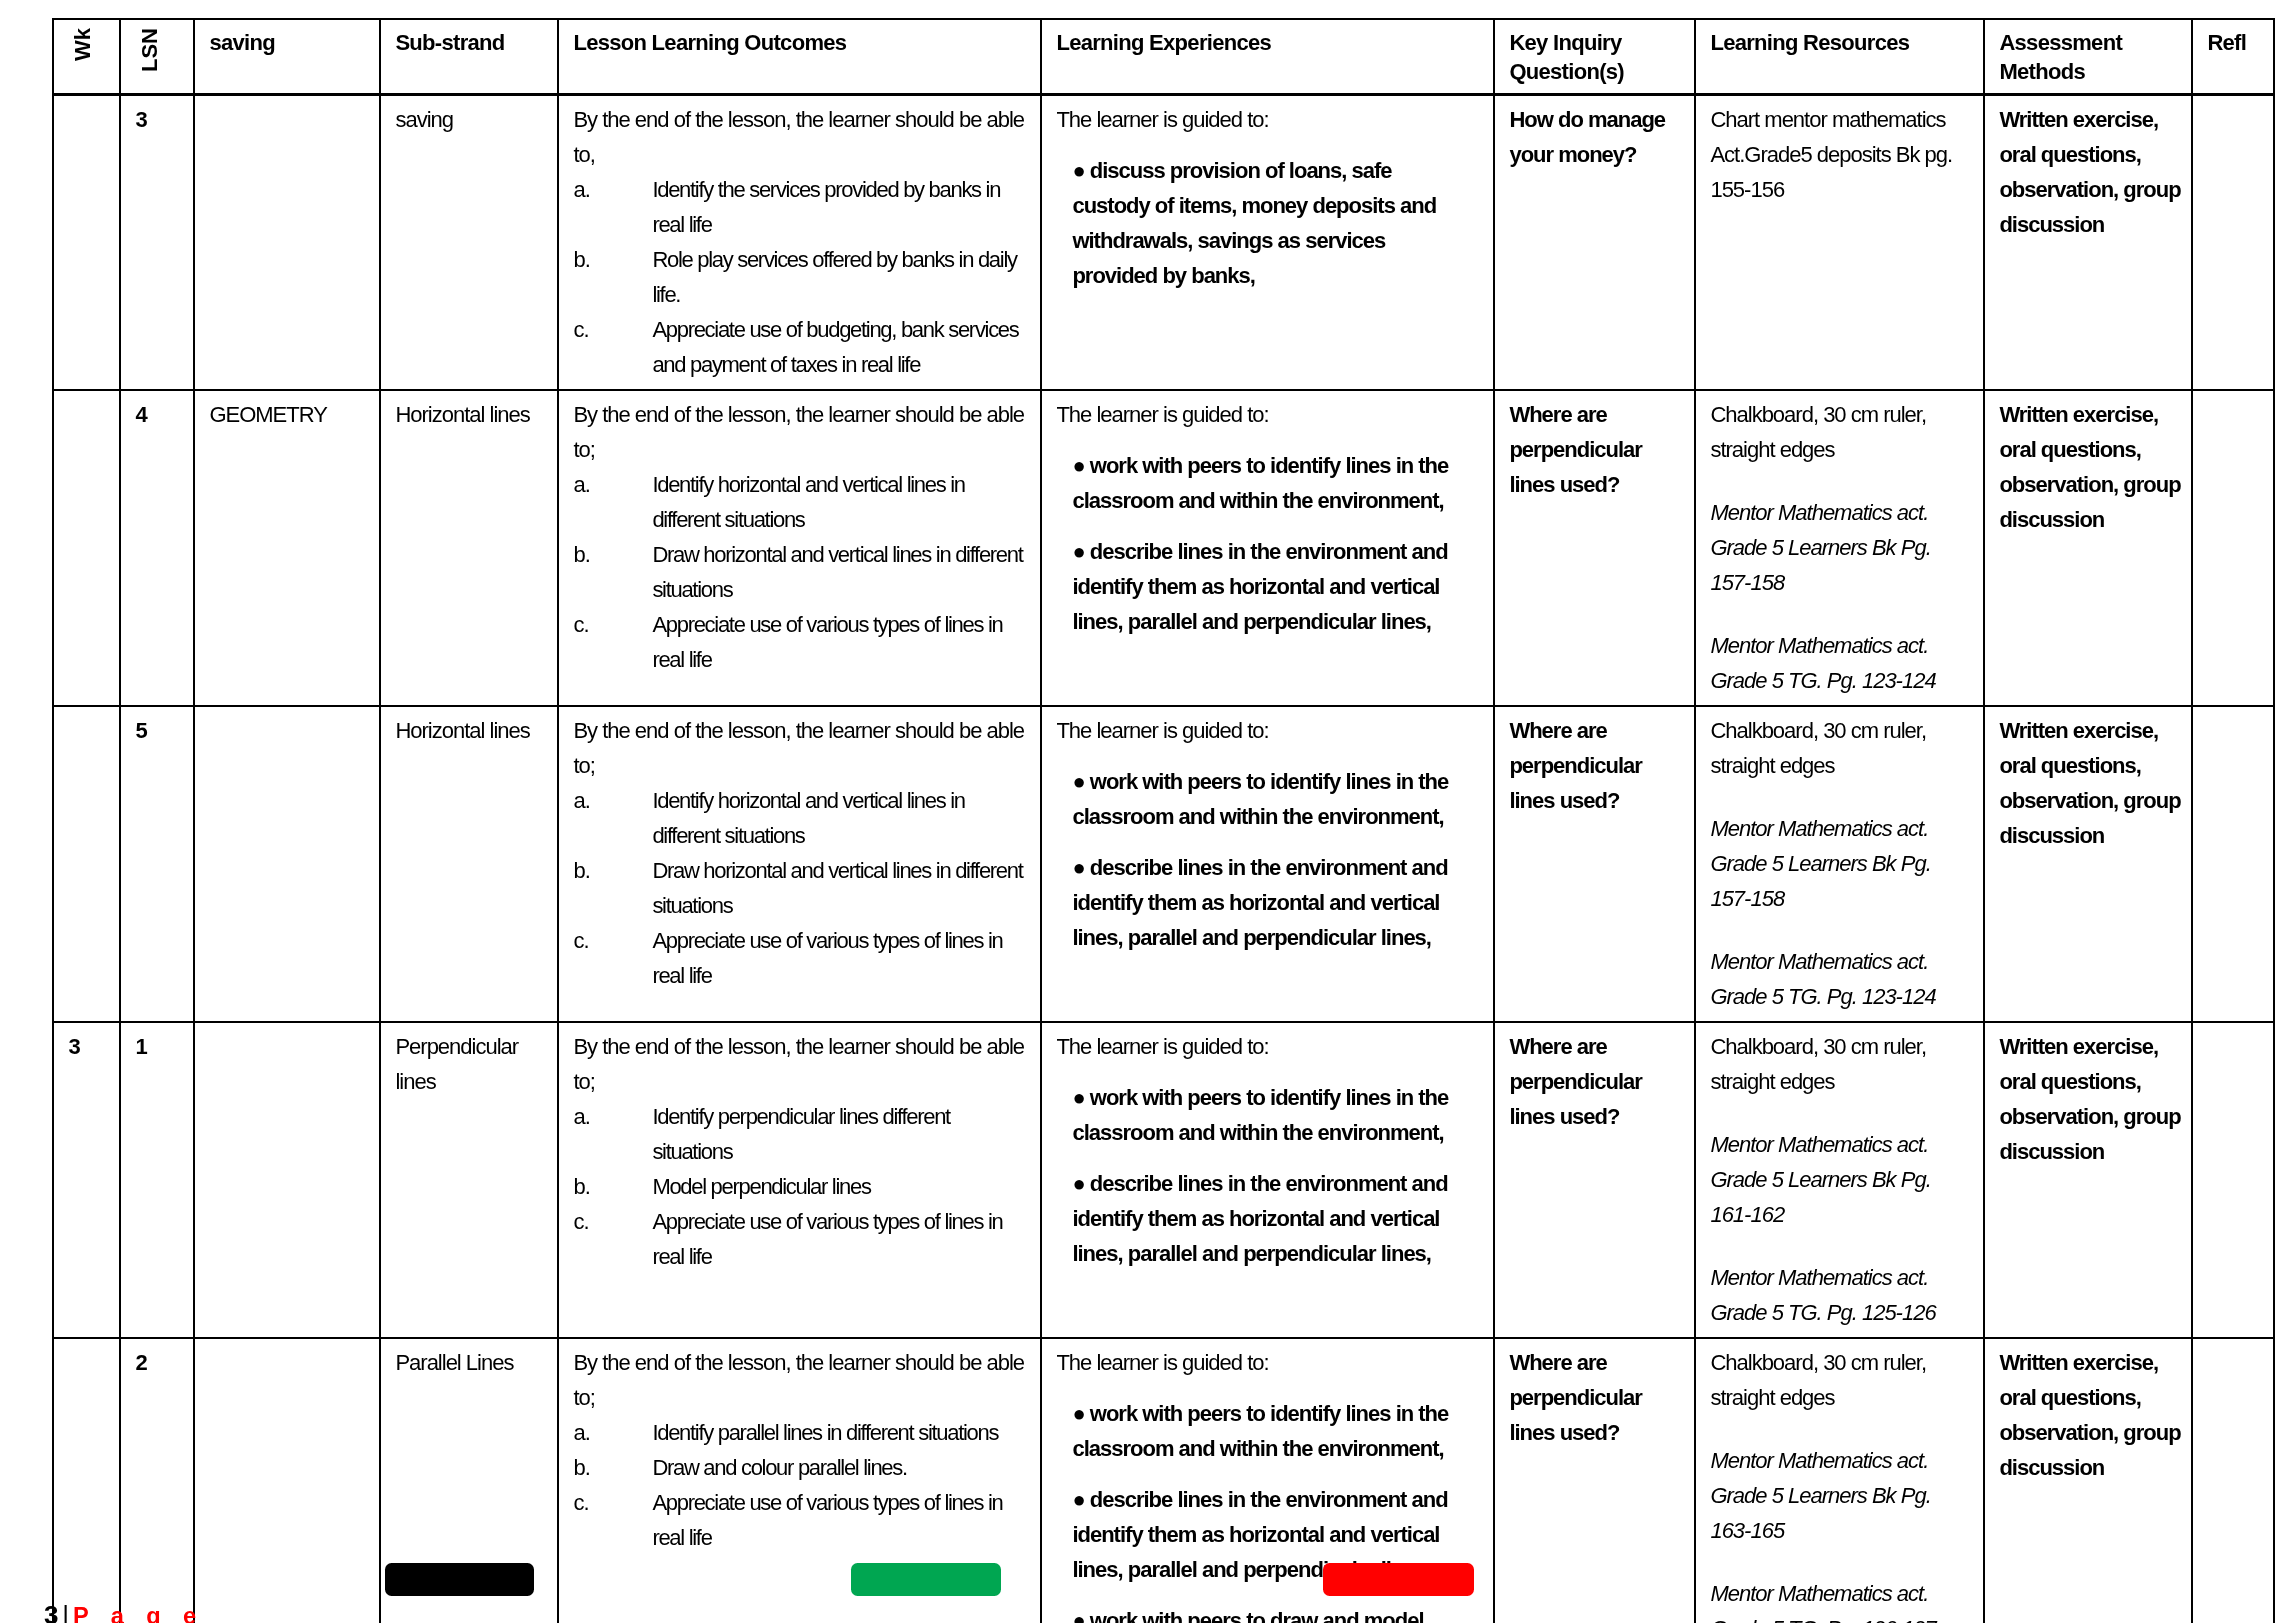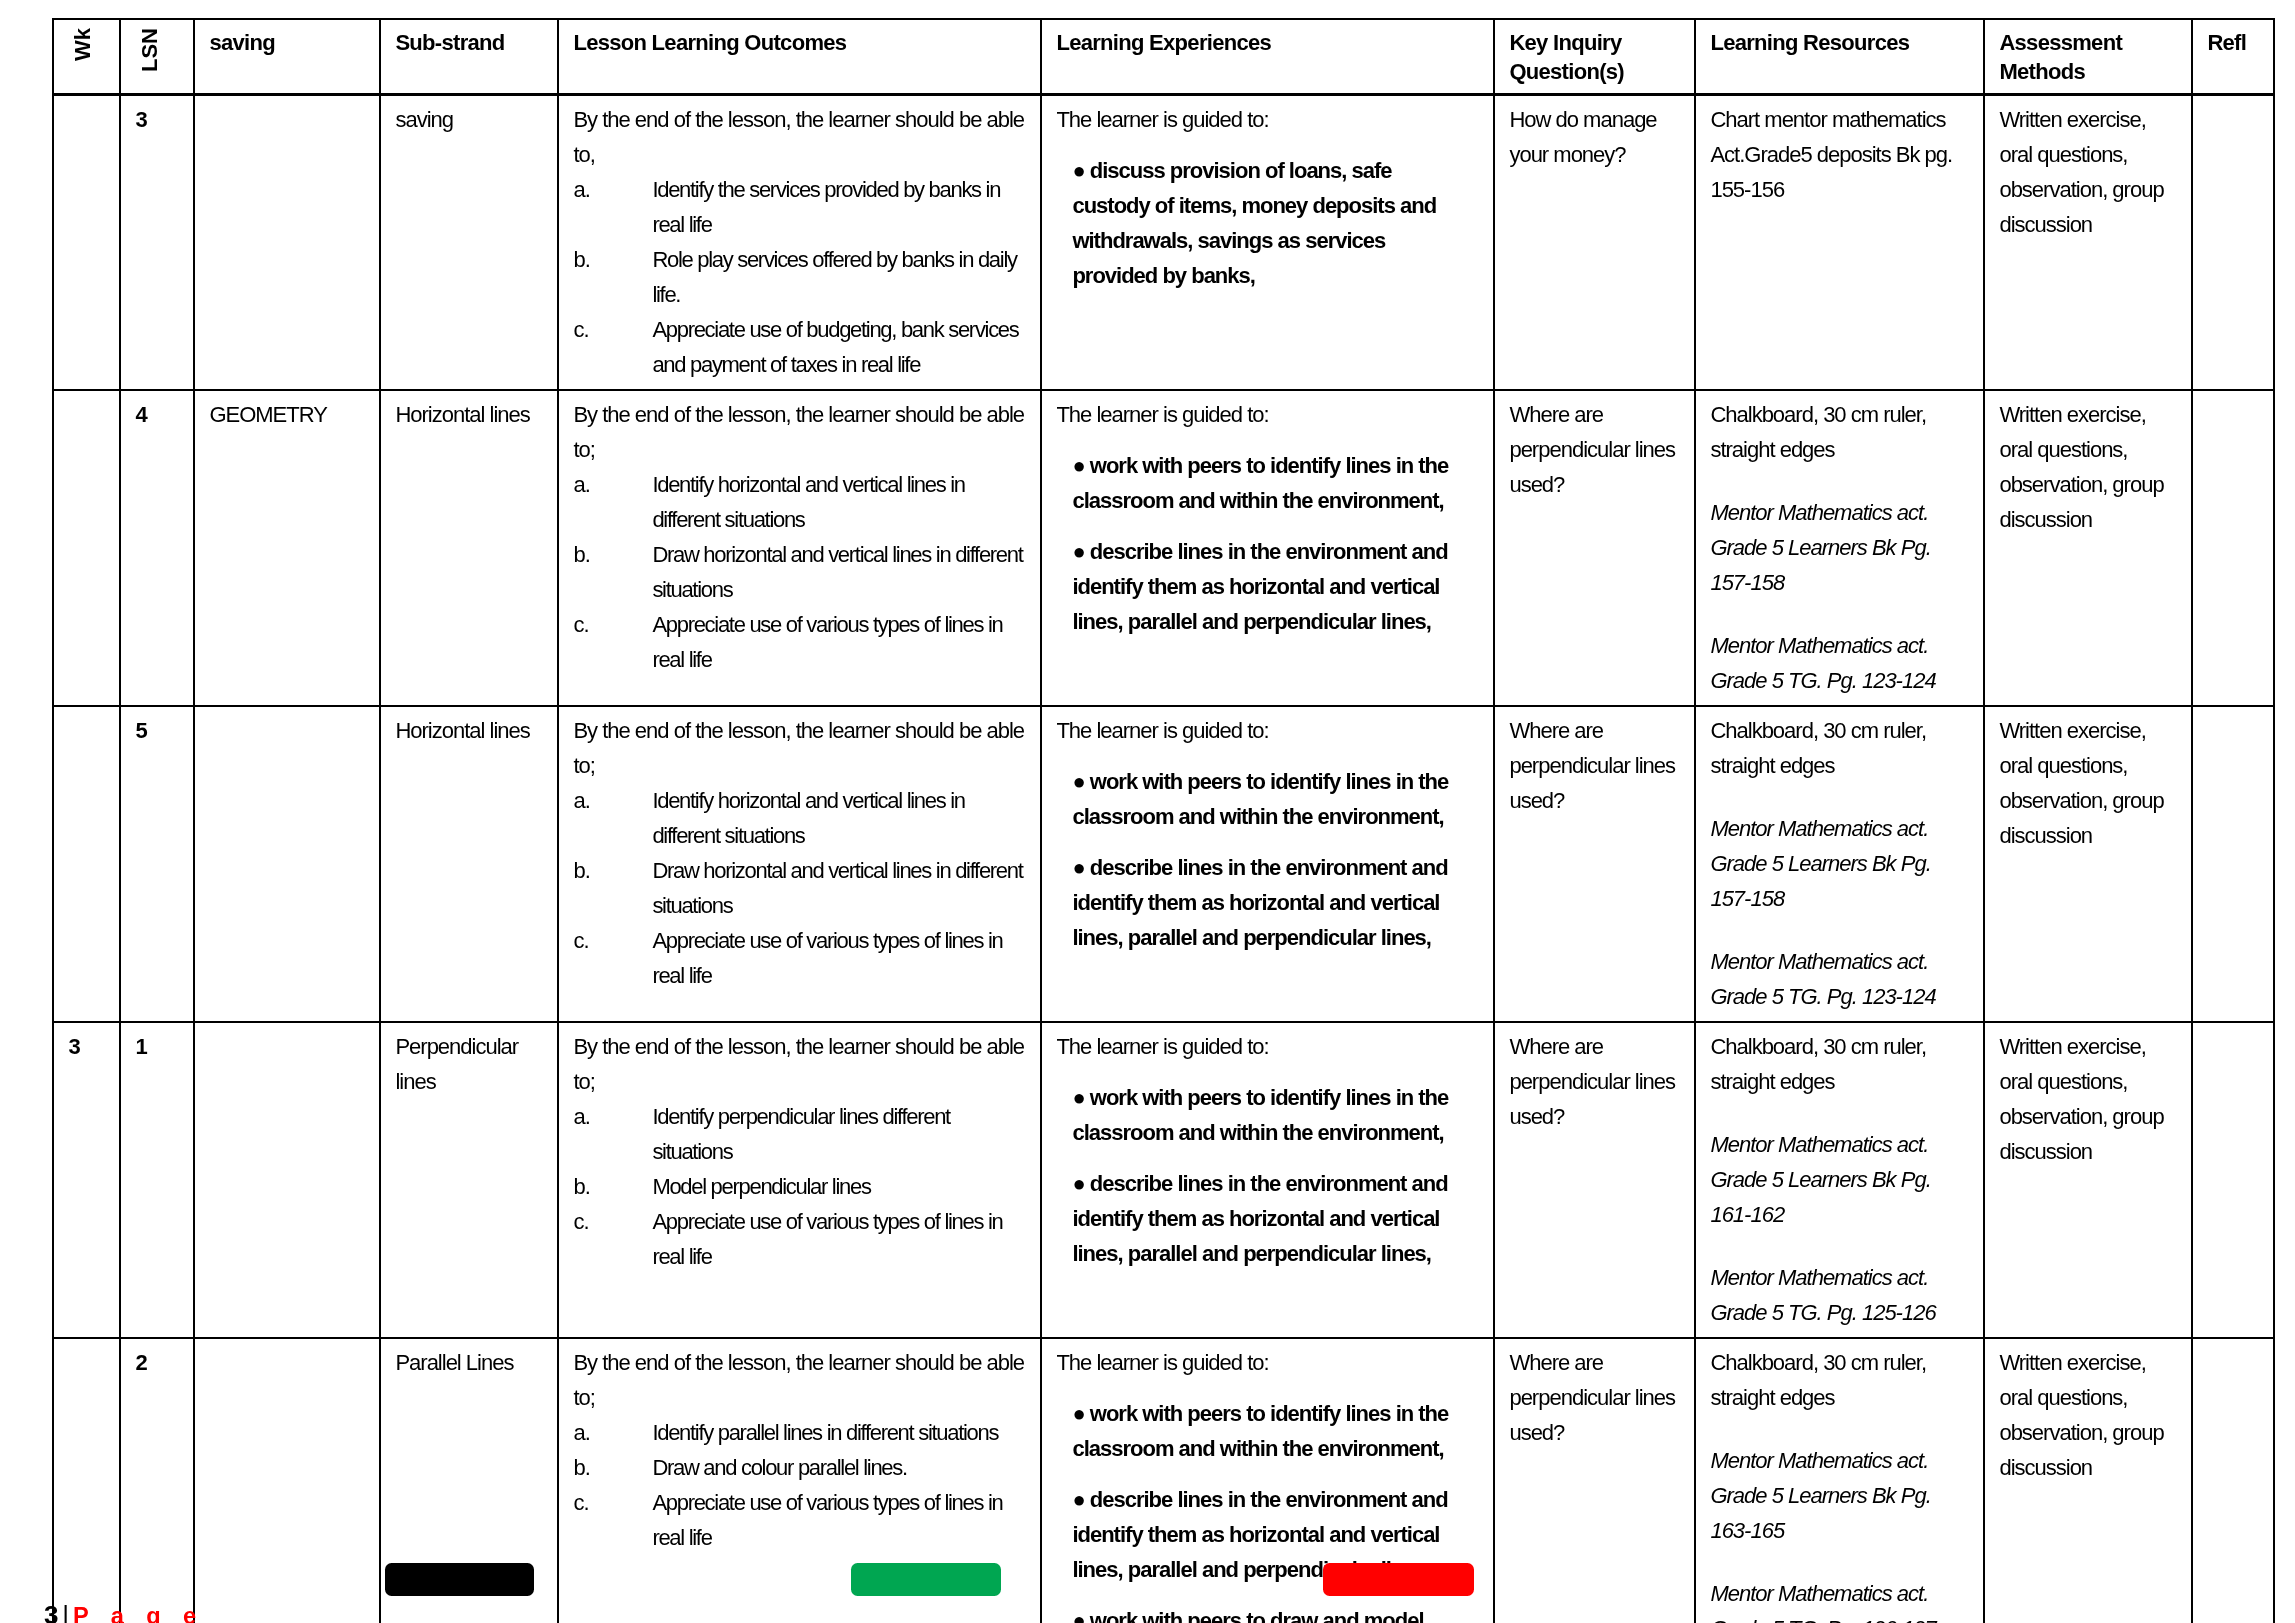--- a/index.html
+++ b/index.html
@@ -31,21 +31,21 @@
   td.c-strand{letter-spacing:-0.7px;}
   td.c-substrand{padding-left:7.9px;padding-right:5.2px;text-align:center;}
   td.c-outcomes{padding-left:15.7px;}
   .li{display:flex;}
   .li .m{flex:0 0 79px;}
   .li .t{flex:1;letter-spacing:-1.3px;}
   .intro{margin:0;}
   .bullet{margin:16px;font-weight:bold;}
   .res-line{margin:0;}
   .ital{font-style:italic;font-family:"Liberation Sans",sans-serif;margin-top:28px;}
-  td.c-kiq,td.c-assess{padding-left:13px;}
+  td.c-kiq,td.c-assess{padding-left:13px;font-weight:bold;}
   
   #page-footer{
     position:absolute;left:44px;top:1596px;height:39px;
     font-size:26px;line-height:39px;white-space:nowrap;
   }
   #page-footer .num{font-weight:bold;color:#000;}
   #page-footer .sep{font-weight:400;color:#000;padding:0 3.9px;}
   #page-footer .pword{color:#ff0000;font-weight:bold;letter-spacing:7.9px;font-size:23.6px;}
   .hbar{position:absolute;top:1563px;height:33px;border-radius:6.5px;}
   #bar-0{left:385px;width:149px;}

